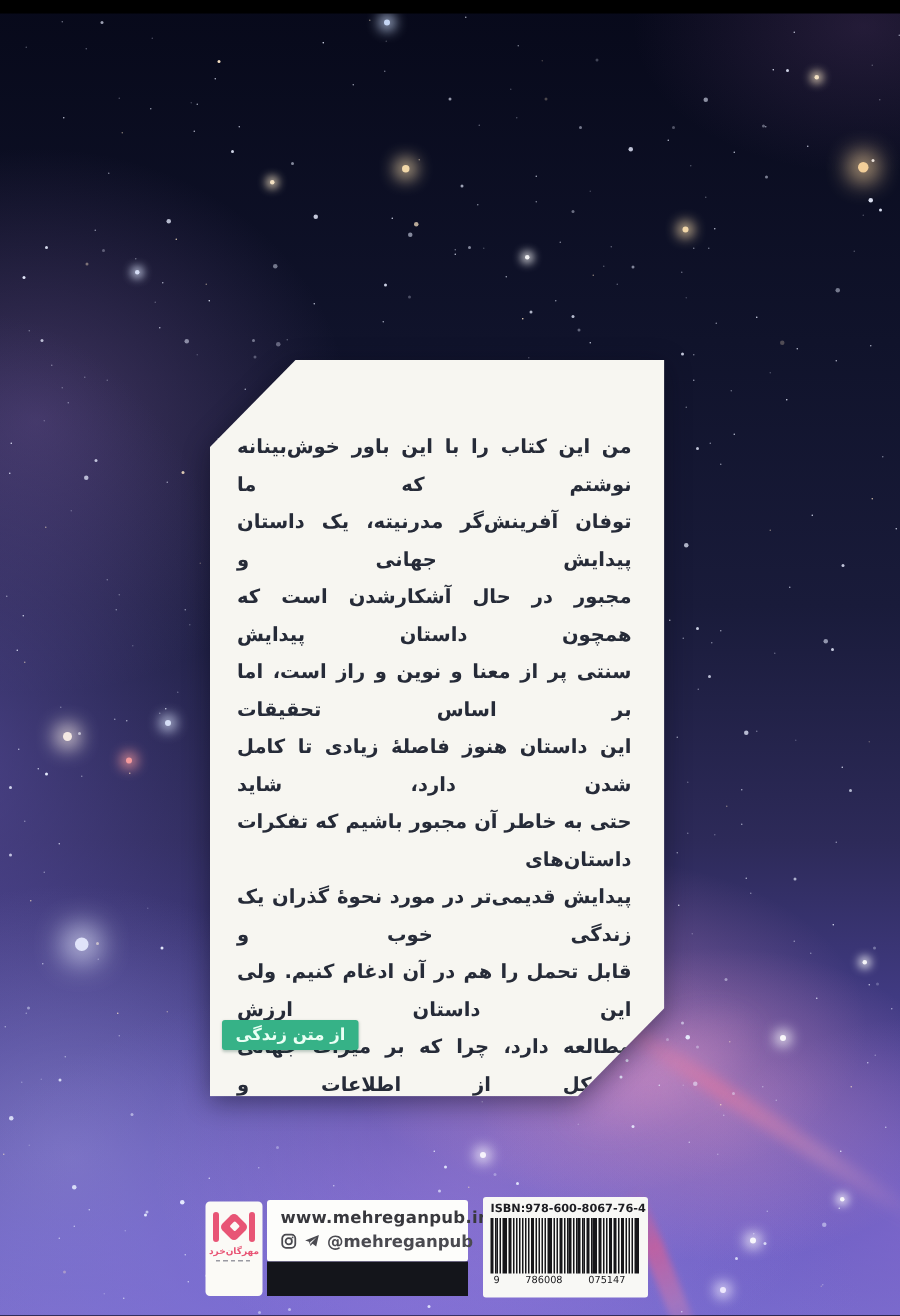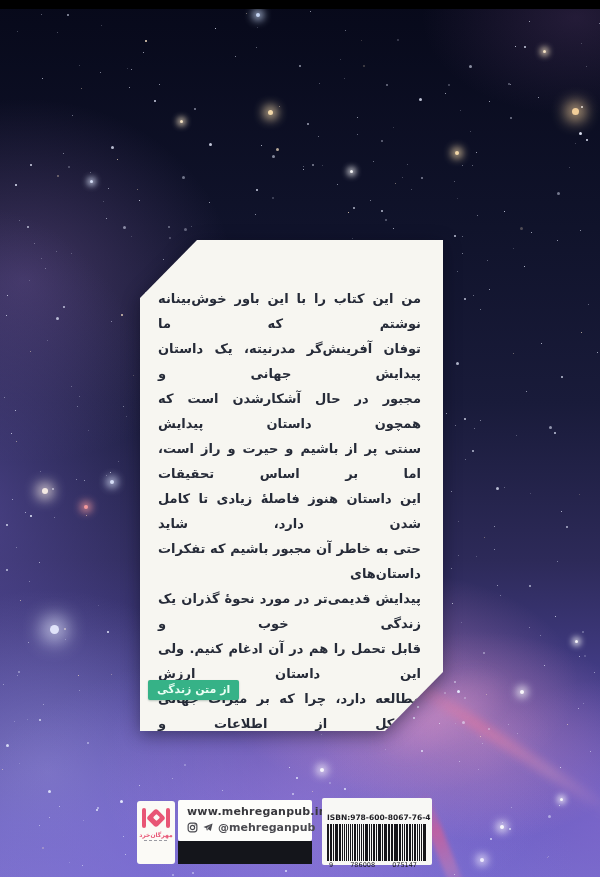--- a/index.html
+++ b/index.html
@@ -91,21 +91,21 @@
     position:absolute;left:178px;top:800px;width:134px;height:41px;
     background:#fdfdfb;border-radius:2px;padding:5px 0 0 9px;box-sizing:border-box;
   }
   .website{font-size:11px;font-weight:bold;color:#38383d;letter-spacing:.2px;line-height:14px;}
   .social-row{display:flex;align-items:center;gap:4px;margin-top:2px;color:#4a4a50;}
   .social-row svg{display:block;}
   .handle{font-size:11px;font-weight:bold;color:#4a4a50;line-height:13px;}
   .black-bar{position:absolute;left:178px;top:841px;width:134px;height:23px;background:#14151b;}
   .barcode-box{
     position:absolute;left:322px;top:798px;width:110px;height:67px;
-    background:#f8f8f5;border-radius:2px;box-sizing:border-box;padding:15px 5px 0;
+    background:#f8f8f5;border-radius:2px;box-sizing:border-box;padding:3px 5px 0;
   }
   .isbn{font-size:7.5px;font-weight:bold;color:#1d1d22;text-align:center;white-space:nowrap;letter-spacing:0;}
   .bars{height:37px;margin-top:2px;display:flex;align-items:stretch;justify-content:center;}
   .bars i{display:block;height:100%;background:#17171a;}
   .bc-digits{display:flex;justify-content:space-between;padding:0 10px 0 2px;font-size:6.5px;color:#17171a;line-height:9px;}
 </style>
 </head>
 <body>
 
 <div class="bg"></div>
@@ -563,21 +563,21 @@
     <b style="left: 90px; top: 180px; width: 3px; height: 3px; background: rgb(223, 232, 255); box-shadow: rgb(223, 232, 255) 0px 0px 6.6px 2.4px; opacity: 0.95;"></b>
   </div>
 <div class="top-strip"></div>
 
 <div class="card-wrap">
   <div class="card">
     <div class="excerpt">
         <div class="line j">من این کتاب را با این باور خوش‌بینانه نوشتم که ما</div>
         <div class="line j">توفان آفرینش‌گر مدرنیته، یک داستان پیدایش جهانی و</div>
         <div class="line j">مجبور در حال آشکارشدن است که همچون داستان پیدایش</div>
-        <div class="line j">سنتی پر از باشیم و حیرت و راز است، اما بر اساس تحقیقات</div>
+        <div class="line j">سنتی پر از معنا و نوین و راز است، اما بر اساس تحقیقات</div>
         <div class="line j">این داستان هنوز فاصلهٔ زیادی تا کامل شدن دارد، شاید</div>
         <div class="line j">حتی به خاطر آن مجبور باشیم که تفکرات داستان‌های</div>
         <div class="line j">پیدایش قدیمی‌تر در مورد نحوهٔ گذران یک زندگی خوب و</div>
         <div class="line j">قابل تحمل را هم در آن ادغام کنیم. ولی این داستان ارزش</div>
         <div class="line j">مطالعه دارد، چرا که بر میراث جهانی متشکل از اطلاعات و</div>
       </div>
     <div class="badge">از متن زندگی</div>
   </div>
 </div>
 

